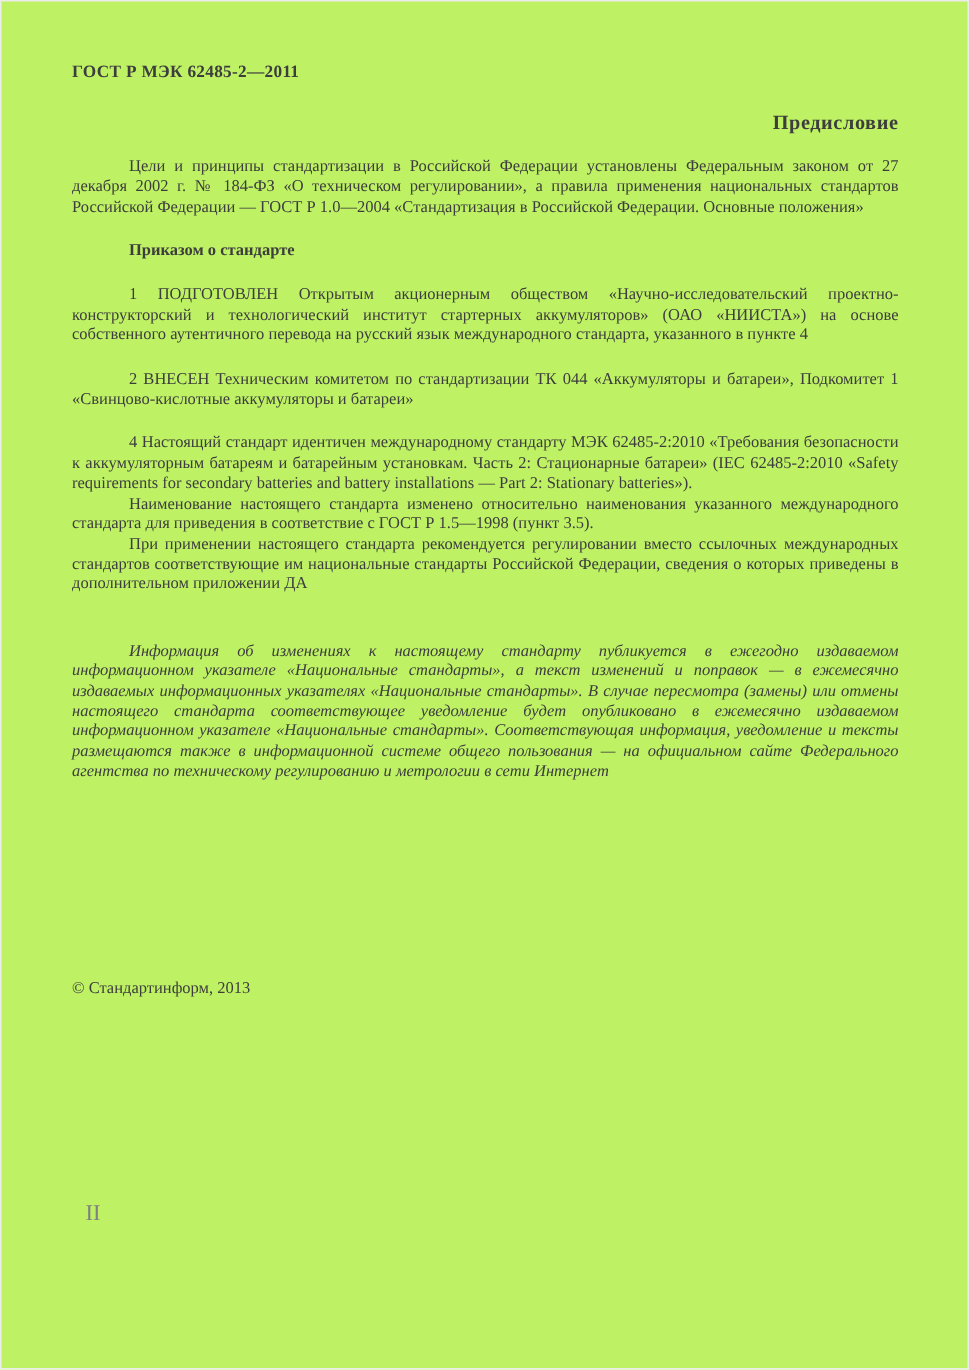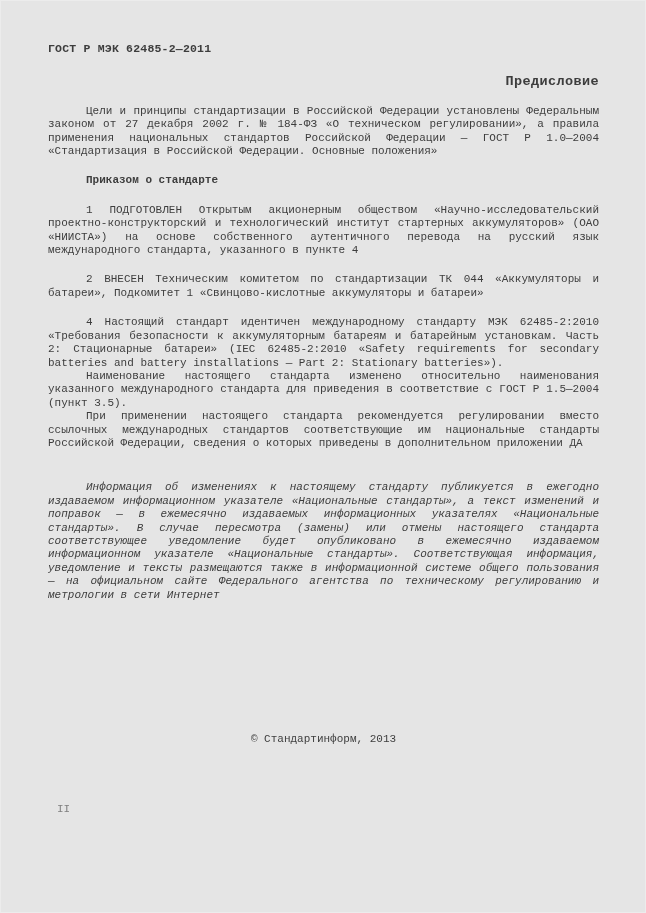--- a/index.html
+++ b/index.html
@@ -5,24 +5,24 @@
   html, body {
     margin: 0;
     padding: 0;
     background: #ffffff;
   }
   .page {
     position: relative;
     width: 646px;
     height: 913px;
     box-sizing: border-box;
-    background: #e5e5e5;
+    background: #bef264;
     border: 1px solid #ececec;
     color: #3d3d3d;
-    font-family: Liberation Mono, monospace;
+    font-family: Liberation Serif, serif;
     font-size: 11px;
     line-height: 13.4px;
     padding: 41px 46px 0 47px;
     overflow: hidden;
   }
   .doc-code {
     font-weight: bold;
     font-size: 11.5px;
     letter-spacing: 0.2px;
   }
@@ -41,32 +41,32 @@
   .gap      { margin-top: 16px; }
   .gap-lg   { margin-top: 31px; }
   .section-heading {
     font-weight: bold;
   }
   .notice {
     font-style: italic;
   }
   .copyright {
     margin-top: 131px;
-    text-align: center;
+    text-align: left;
     text-indent: 0;
   }
   .legal {
     margin-top: 13px;
   }
   .page-num {
     position: absolute;
     left: 56px;
     top: 802px;
     color: #7f7f7f;
-    font-size: 11px;
+    font-size: 15px;
   }
 </style>
 </head>
 <body>
 
 <div class="page">
 
   <div class="doc-code">ГОСТ Р МЭК 62485-2—2011</div>
 
   <h1 class="title">Предисловие</h1>
@@ -75,21 +75,21 @@
 
   <p class="para gap section-heading">Приказом о стандарте</p>
 
   <p class="para gap">1 ПОДГОТОВЛЕН Открытым акционерным обществом «Научно-исследовательский проектно-конструкторский и технологический институт стартерных аккумуляторов» (ОАО «НИИСТА») на основе собственного аутентичного перевода на русский язык международного стандарта, указанного в пункте 4</p>
 
   <p class="para gap">2 ВНЕСЕН Техническим комитетом по стандартизации ТК 044 «Аккумуляторы и батареи», Подкомитет 1 «Свинцово-кислотные аккумуляторы и батареи»</p>
 
 
   <p class="para gap">4 Настоящий стандарт идентичен международному стандарту МЭК 62485-2:2010 «Требования безопасности к аккумуляторным батареям и батарейным установкам. Часть 2: Стационарные батареи» (IEC 62485-2:2010 «Safety requirements for secondary batteries and battery installations — Part 2: Stationary batteries»).</p>
 
-  <p class="para">Наименование настоящего стандарта изменено относительно наименования указанного международного стандарта для приведения в соответствие с ГОСТ Р 1.5—2004 (пункт 3.5).</p>
+  <p class="para">Наименование настоящего стандарта изменено относительно наименования указанного международного стандарта для приведения в соответствие с ГОСТ Р 1.5—1998 (пункт 3.5).</p>
 
   <p class="para">При применении настоящего стандарта рекомендуется регулировании вместо ссылочных международных стандартов соответствующие им национальные стандарты Российской Федерации, сведения о которых приведены в дополнительном приложении ДА</p>
 
 
   <p class="para gap-lg notice">Информация об изменениях к настоящему стандарту публикуется в ежегодно издаваемом информационном указателе «Национальные стандарты», а текст изменений и поправок — в ежемесячно издаваемых информационных указателях «Национальные стандарты». В случае пересмотра (замены) или отмены настоящего стандарта соответствующее уведомление будет опубликовано в ежемесячно издаваемом информационном указателе «Национальные стандарты». Соответствующая информация, уведомление и тексты размещаются также в информационной системе общего пользования — на официальном сайте Федерального агентства по техническому регулированию и метрологии в сети Интернет</p>
 
   <p class="para copyright">© Стандартинформ, 2013</p>
 
 
   <div class="page-num">II</div>

